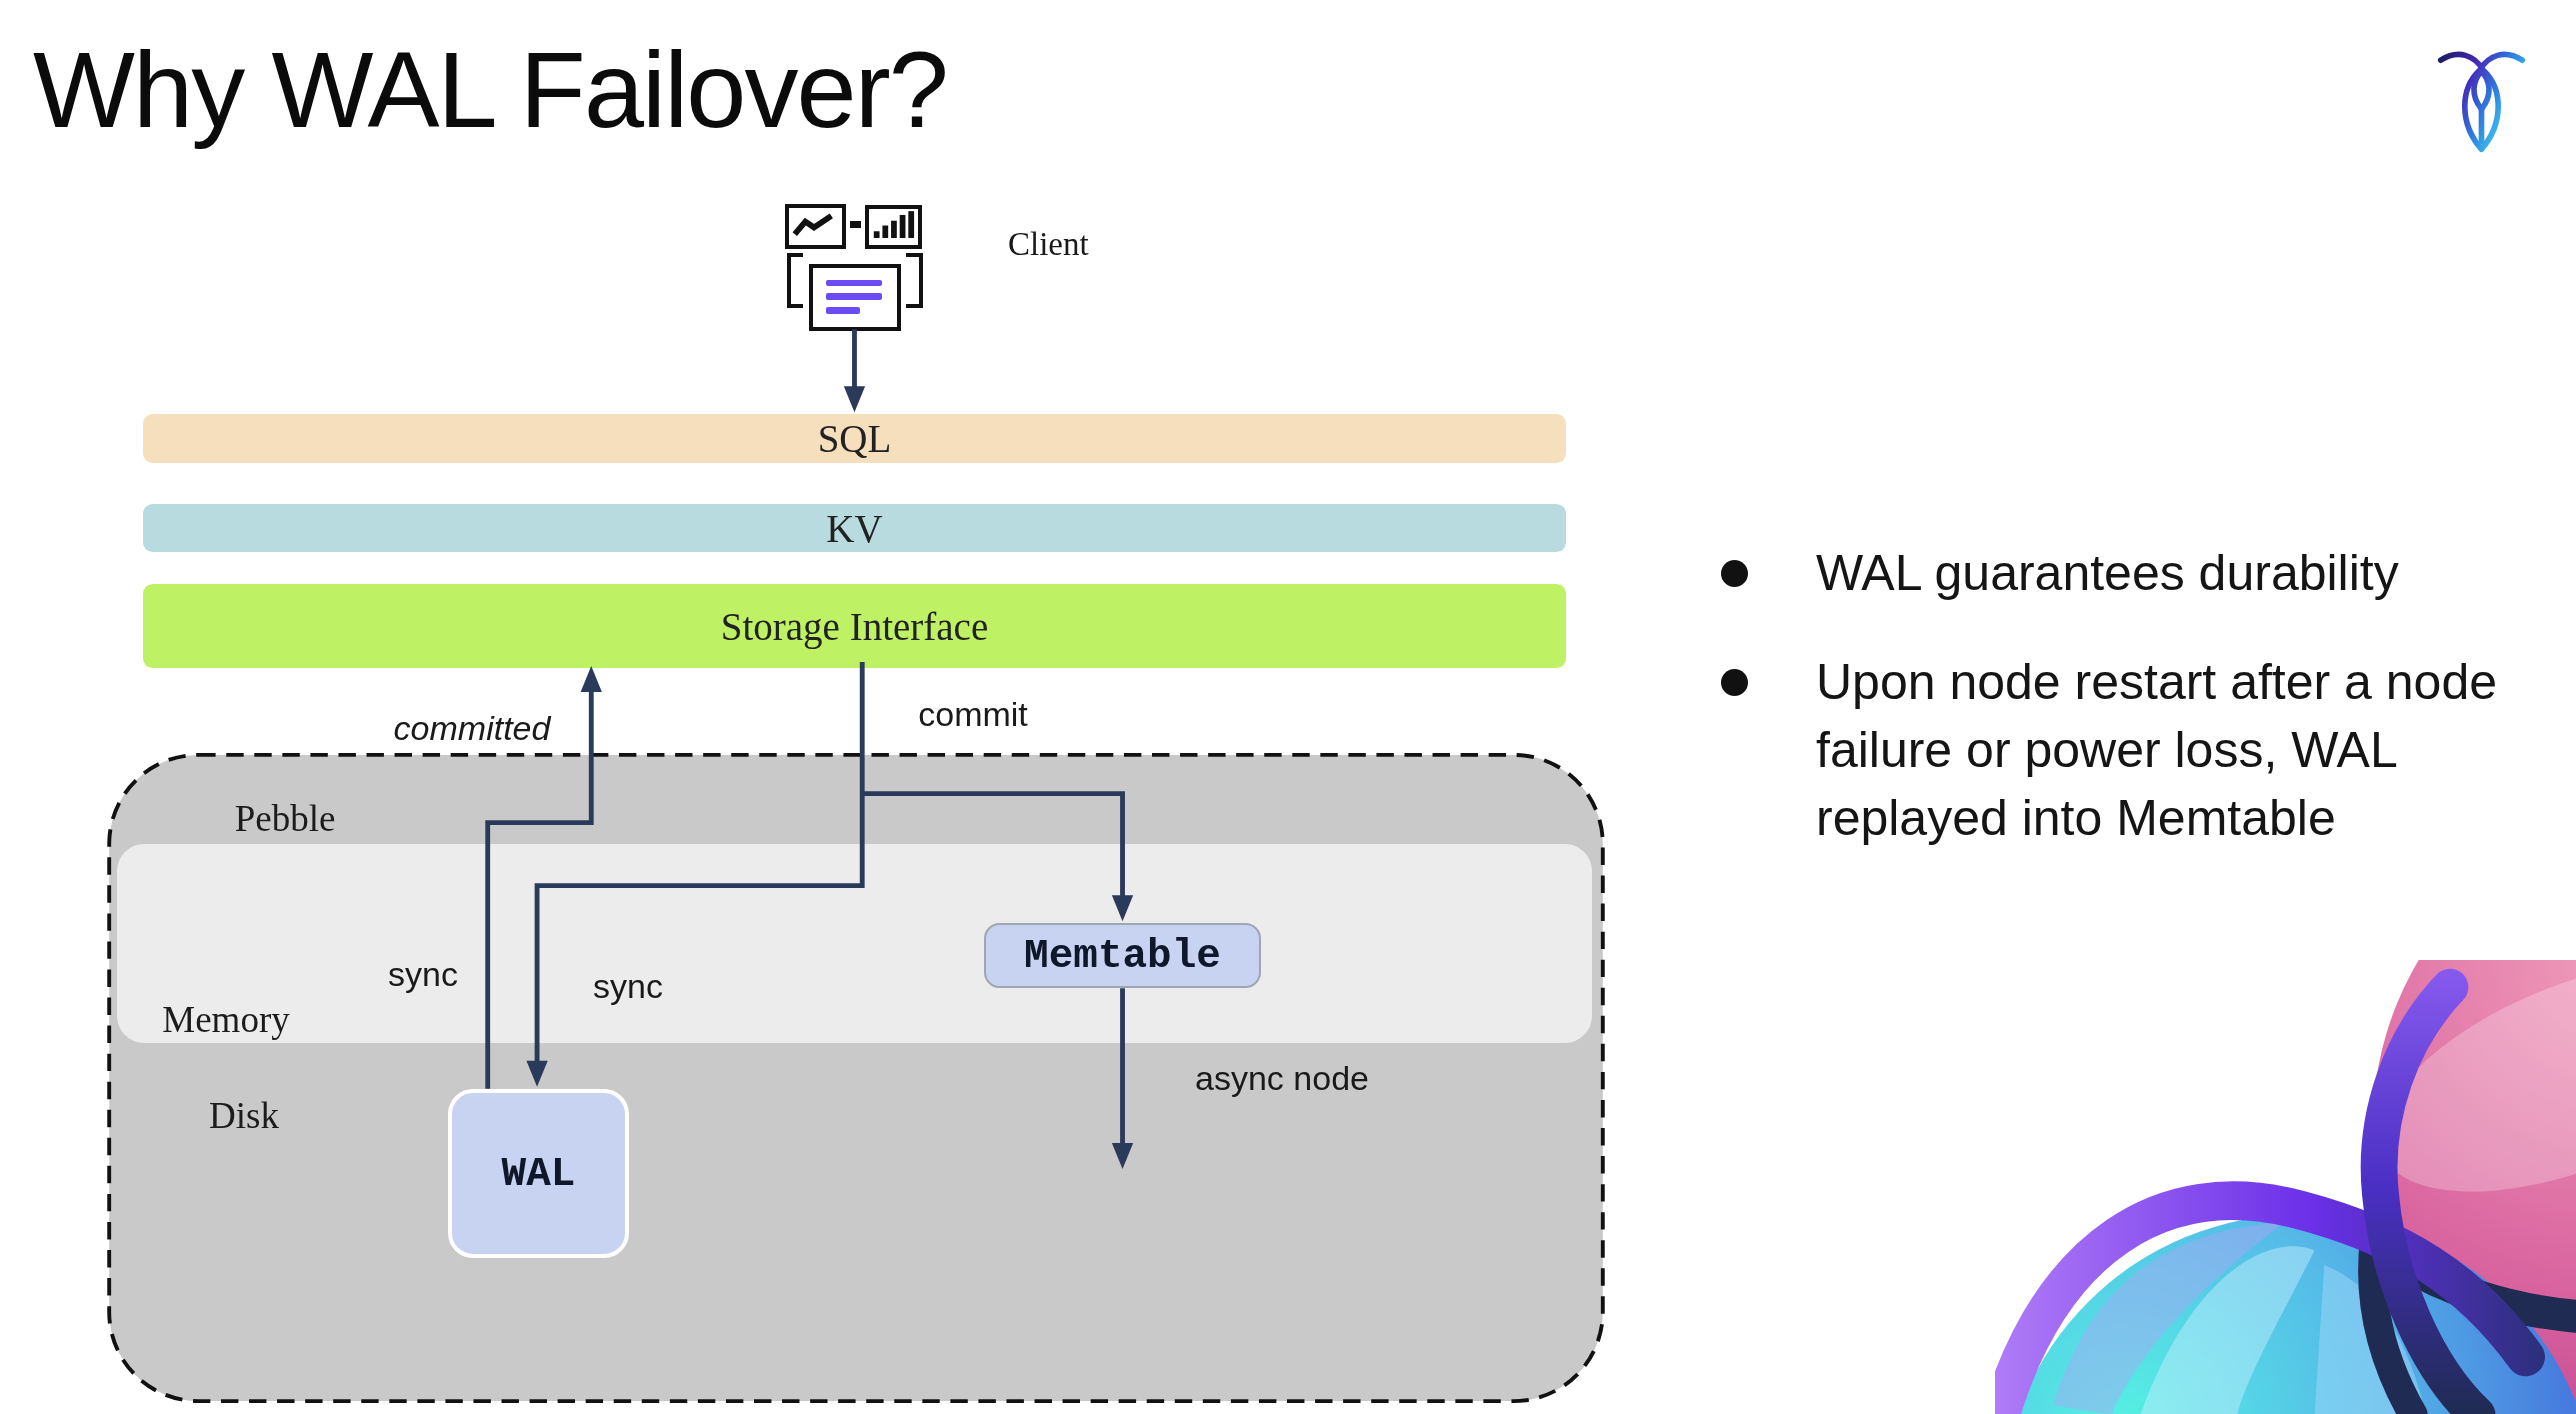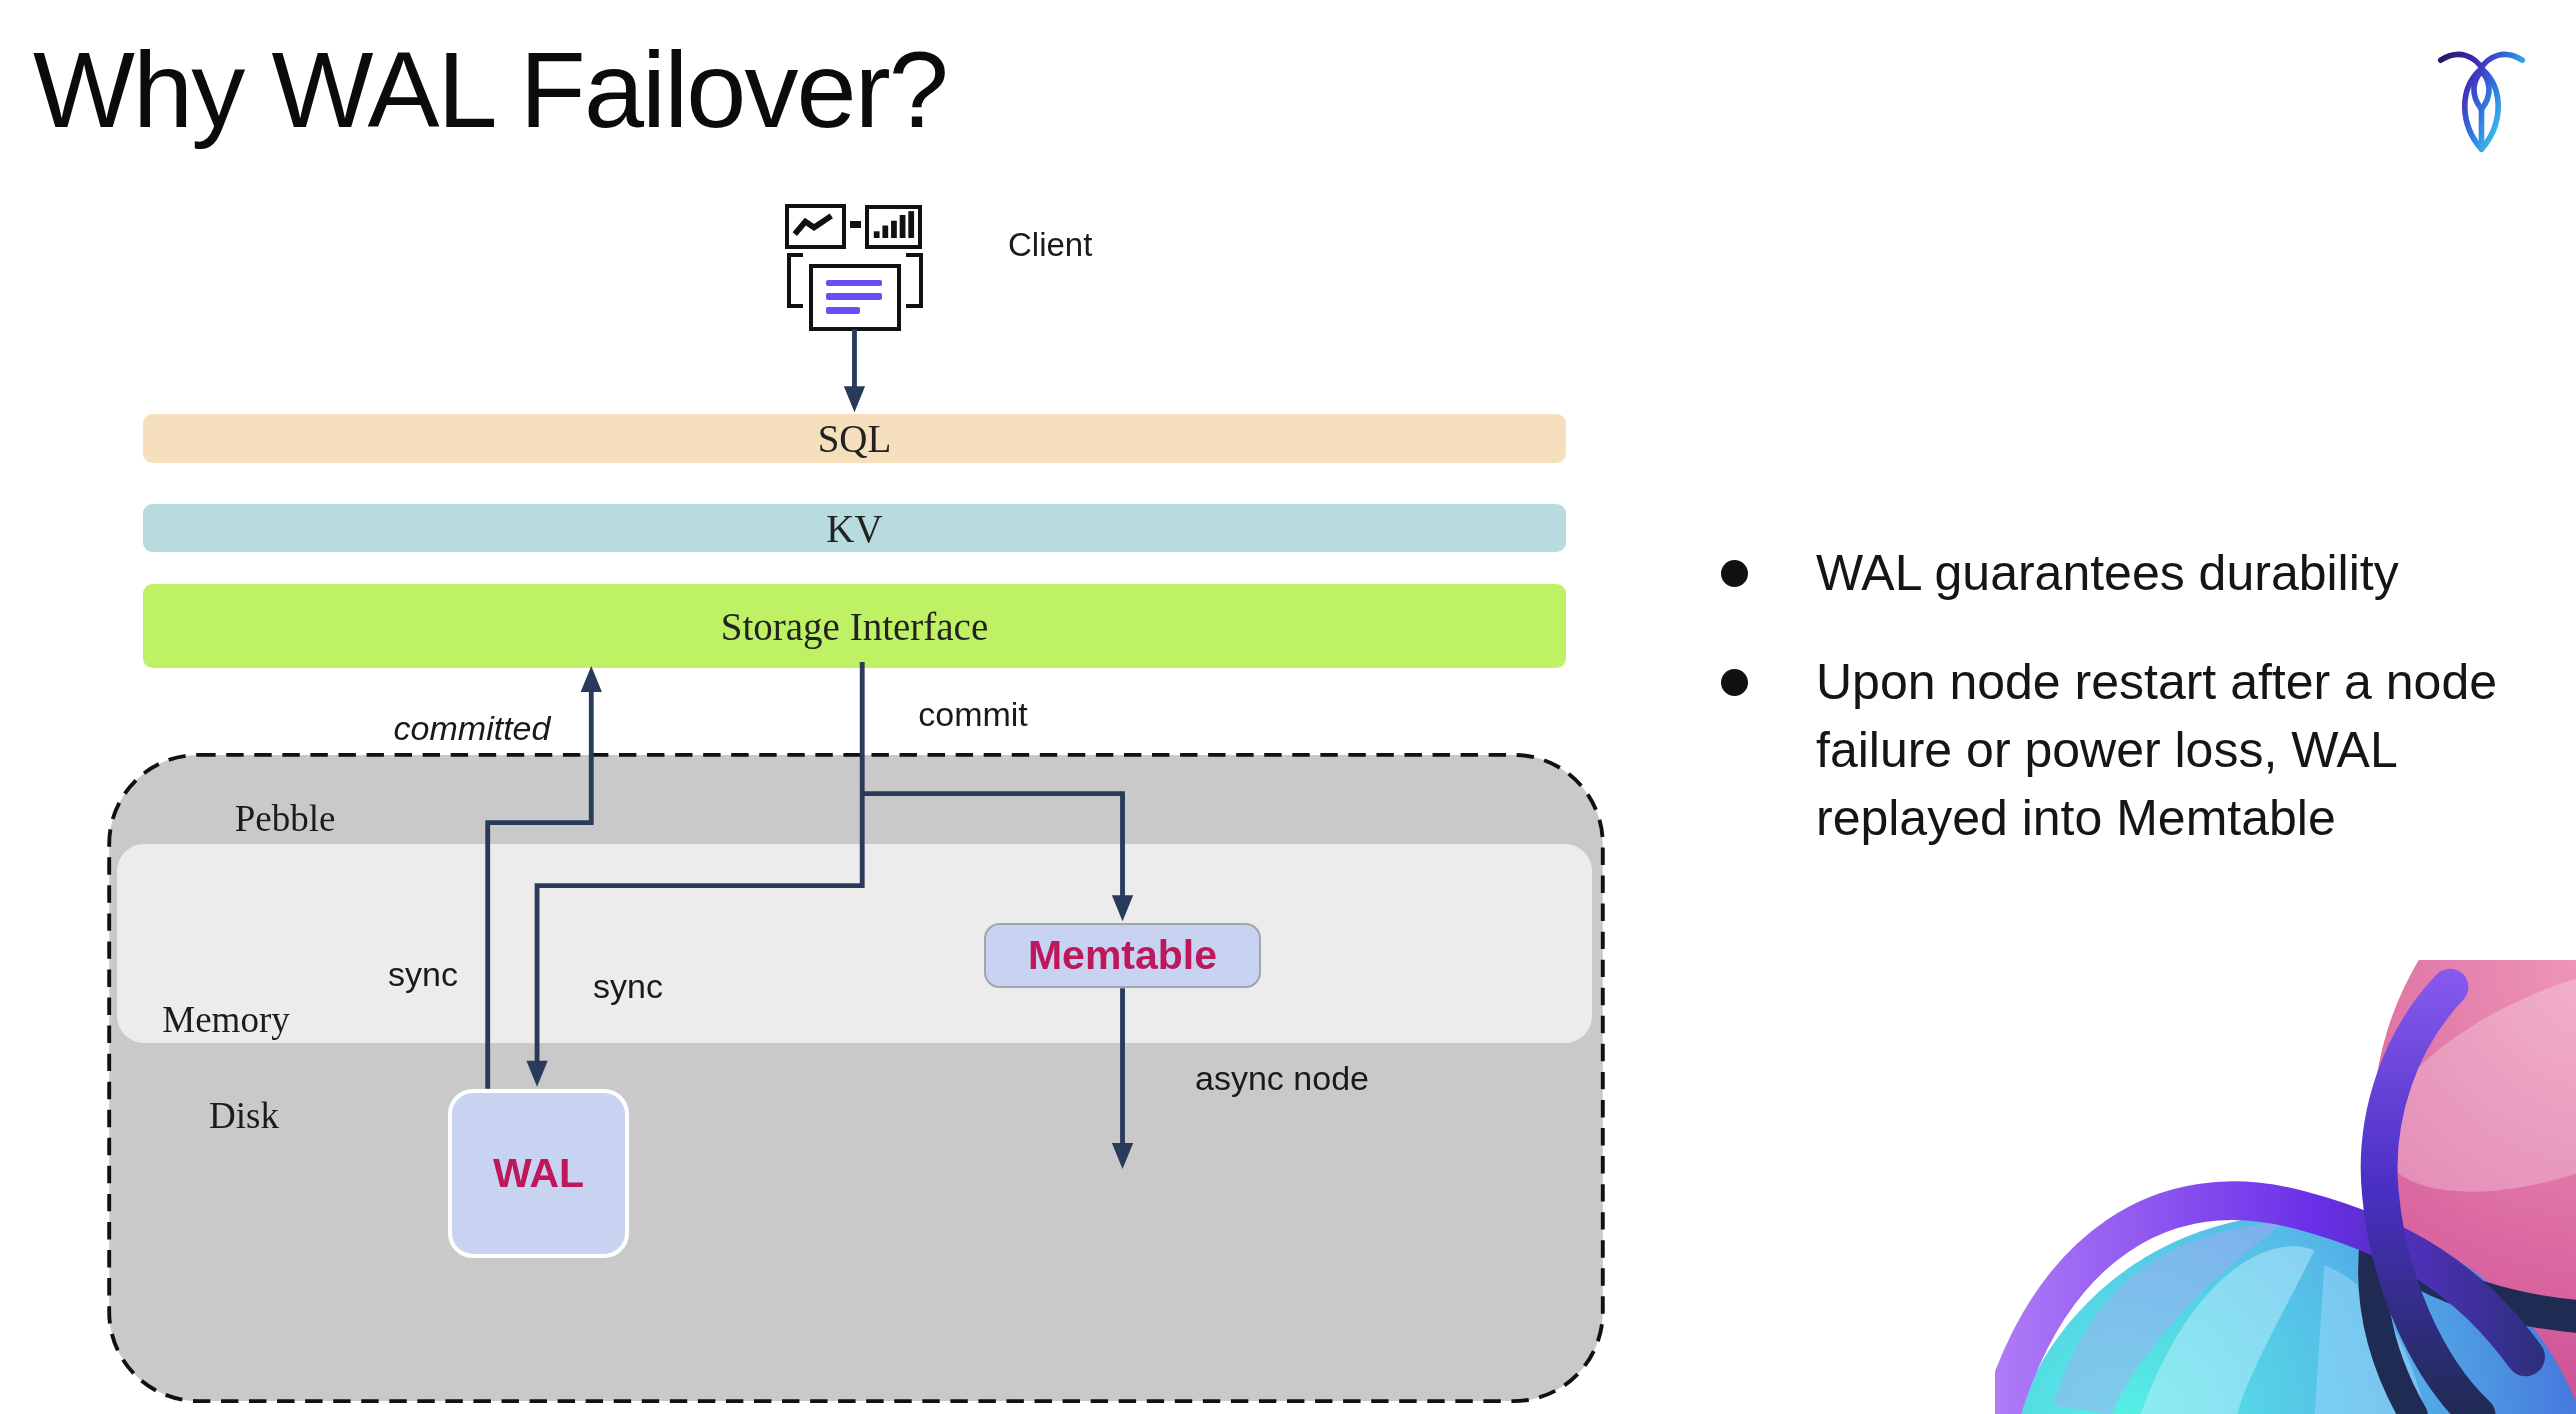--- a/index.html
+++ b/index.html
@@ -19,21 +19,21 @@
   #icon-dash{position:absolute;left:71px;top:23px;width:10.6px;height:6.8px;background:#111;}
   .bracket{position:absolute;width:16.5px;height:55px;box-sizing:border-box;}
   #bracket-left{left:7.7px;top:55px;border-left:4.8px solid #111;border-top:4.8px solid #111;border-bottom:4.8px solid #111;}
   #bracket-right{left:127px;top:55px;border-right:4.8px solid #111;border-top:4.8px solid #111;border-bottom:4.8px solid #111;}
   #doc-icon{position:absolute;left:30px;top:66px;width:92px;height:67px;border:4.8px solid #111;
             background:#fff;box-sizing:border-box;z-index:2;}
   .doc-line{position:absolute;left:12.6px;height:6.8px;background:#6a4bf4;border-radius:1.9px;}
   #doc-line-1{top:11.6px;width:56px;}
   #doc-line-2{top:25px;width:56px;}
   #doc-line-3{top:39px;width:34px;}
-  #client-label{left:1008px;top:226px;font-size:33px;color:#1a1a1a;}
+  #client-label{left:1008px;top:226px;font-size:33px;color:#1a1a1a;font-family:Liberation Serif, serif;}
 
   
   .layer-bar{position:absolute;left:143px;width:1423px;border-radius:9.7px;
              display:flex;align-items:center;justify-content:center;
              font-family:"Liberation Serif","DejaVu Serif",serif;font-size:39px;color:#222;}
   #layer-sql{top:414px;height:49px;background:#f5dfbc;}
   #layer-kv{top:504px;height:48px;background:#b7dbde;}
   #layer-storage{top:584px;height:84px;background:#bef264;}
 
   
@@ -48,21 +48,21 @@
   
   .edge-label{position:absolute;font-size:34px;color:#1a1a1a;transform:translate(-50%,-50%);white-space:nowrap;}
   #lbl-committed{left:472px;top:728px;font-style:italic;}
   #lbl-commit{left:973px;top:714px;}
   #lbl-sync-left{left:423px;top:974px;}
   #lbl-sync-right{left:628px;top:986px;}
   #lbl-async{left:1282px;top:1078px;}
 
   
   .node{position:absolute;background:#c8d3f2;display:flex;align-items:center;justify-content:center;
-        font-family:Liberation Sans, sans-serif;font-weight:bold;color:#be185d;
+        font-family:Liberation Mono, monospace;font-weight:bold;color:#0f172a;
         box-sizing:border-box;z-index:5;}
   #node-wal{left:448px;top:1089px;width:181px;height:169px;border:4.8px solid #fff;border-radius:25px;font-size:41px;}
   #node-memtable{left:984px;top:923px;width:277px;height:65px;border:2.9px solid #9fa6b0;border-radius:15.5px;font-size:41px;}
   #node-sstable{left:986px;top:1173px;width:281px;height:184px;border:4.8px solid #fff;border-radius:33px;font-size:41px;}
 
   
   #arrows{left:0;top:0;width:2576px;height:1415px;pointer-events:none;z-index:4;}
 
   
   .bullet-row{position:absolute;left:1721px;width:803px;}

